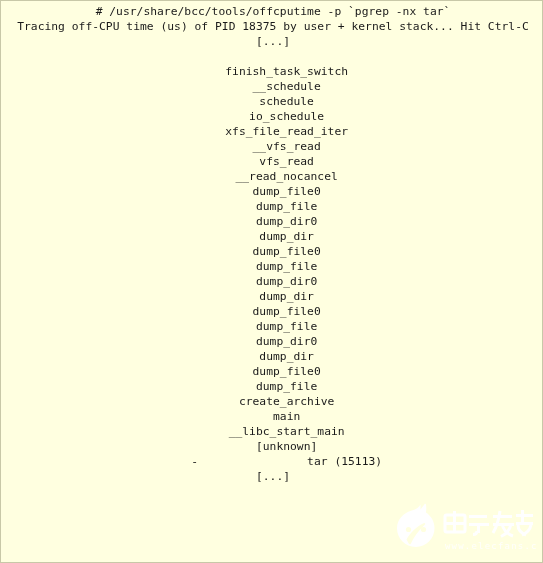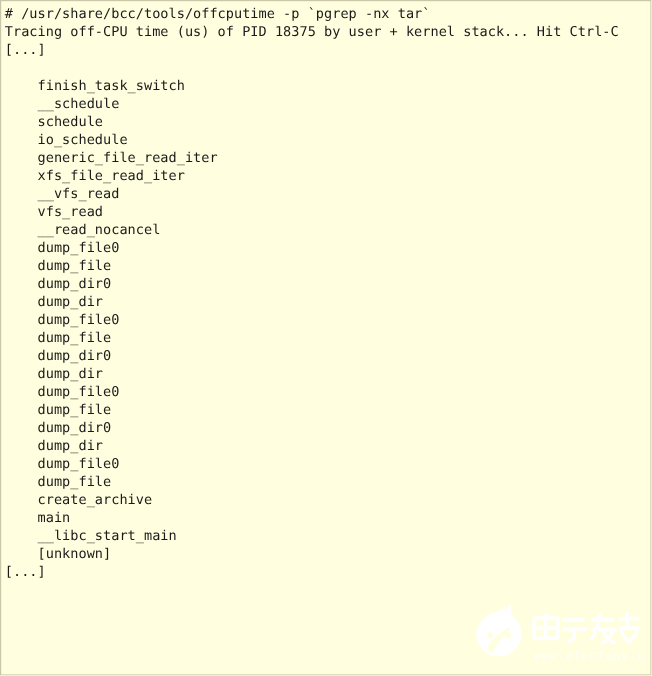--- a/index.html
+++ b/index.html
@@ -12,20 +12,21 @@
     width: 543px;
     height: 563px;
     box-sizing: border-box;
     background: #ffffe0;
     border: 1px solid #c8c8a8;
     overflow: hidden;
     font-family: "DejaVu Sans Mono", "Liberation Mono", monospace;
     font-size: 11.3px;
     line-height: 15px;
     color: #1a1a1a;
+    text-align: center;
   }
   #screen {
     position: relative;
     z-index: 2;
     padding: 3px 0 0 3px;
   }
   .line {
     white-space: pre;
     height: 15px;
     letter-spacing: 0.02px;
@@ -55,21 +56,20 @@
 
   <div id="screen">
     <div class="line"># /usr/share/bcc/tools/offcputime -p `pgrep -nx tar`</div>
     <div class="line">Tracing off-CPU time (us) of PID 18375 by user + kernel stack... Hit Ctrl-C</div>
     <div class="line">[...]</div>
     <div class="line blank"></div>
     <div class="line">    finish_task_switch</div>
     <div class="line">    __schedule</div>
     <div class="line">    schedule</div>
     <div class="line">    io_schedule</div>
-    <div class="line">    generic_file_read_iter</div>
     <div class="line">    xfs_file_read_iter</div>
     <div class="line">    __vfs_read</div>
     <div class="line">    vfs_read</div>
     <div class="line">    __read_nocancel</div>
     <div class="line">    dump_file0</div>
     <div class="line">    dump_file</div>
     <div class="line">    dump_dir0</div>
     <div class="line">    dump_dir</div>
     <div class="line">    dump_file0</div>
     <div class="line">    dump_file</div>
@@ -78,20 +78,21 @@
     <div class="line">    dump_file0</div>
     <div class="line">    dump_file</div>
     <div class="line">    dump_dir0</div>
     <div class="line">    dump_dir</div>
     <div class="line">    dump_file0</div>
     <div class="line">    dump_file</div>
     <div class="line">    create_archive</div>
     <div class="line">    main</div>
     <div class="line">    __libc_start_main</div>
     <div class="line">    [unknown]</div>
+    <div class="line">    -                tar (15113)</div>
     <div class="line">[...]</div>
   </div>
 
   <div id="watermark">
     <svg viewBox="0 0 146 66" width="146" height="66">
       <g class="wm-mark">
         <path d="M30.5 14.5c-1.6 3.2-4.8 5.1-8.6 6.1C13.6 22.8 7 29.6 7 38.3 7 48.6 15.4 57 25.8 57c10.3 0 18.7-8.4 18.7-18.7 0-6.6-3.4-12.4-8.6-15.7.5-2.4.5-5 .1-8.1-.1-.8-1.2-0.9-1.5-.2l-4 5.2z"></path>
         <path d="M16.5 49.5c3.5-6.5 9.5-12.5 17.5-16.5.9-.4 1.7.7 1 1.4-6.6 6.2-11.4 12.9-14.2 19.3-.4.9-1.6.8-2.1-.1l-2.2-4.1z" fill="#ffffe0"></path>
         <circle cx="18.5" cy="39.5" r="2.6" fill="#ffffe0"></circle>
         <circle cx="33.5" cy="39.5" r="2.6" fill="#ffffe0"></circle>

